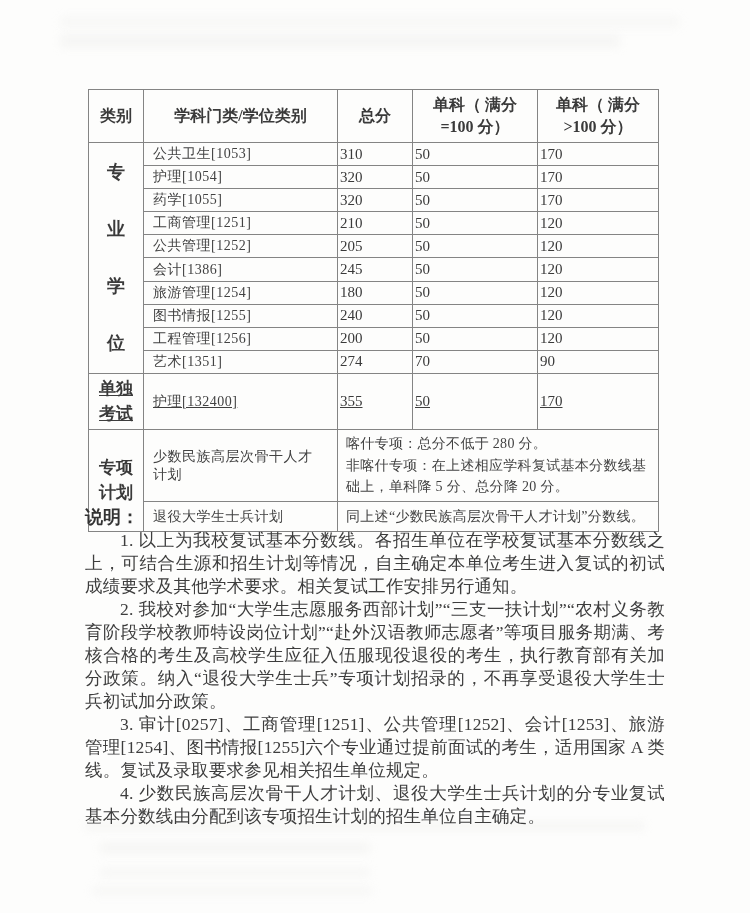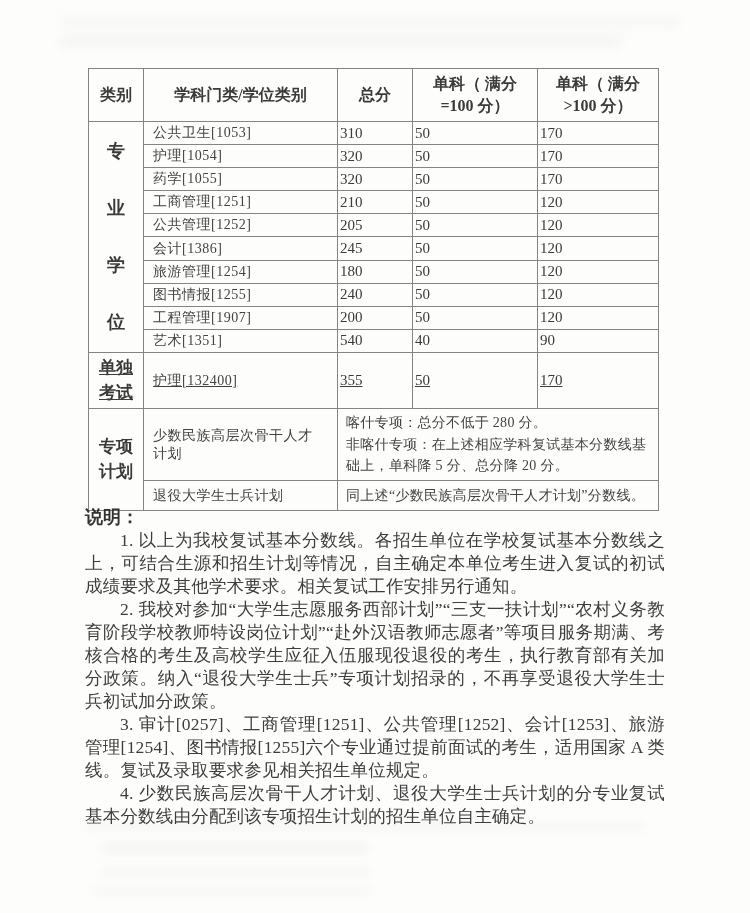--- a/index.html
+++ b/index.html
@@ -15,21 +15,21 @@
   
   .ghost { position: absolute; background: #eeeeec; filter: blur(4px); opacity: .55; border-radius: 3px; }
   .ghost-top1 { left: 60px; top: 16px;  width: 620px; height: 12px; opacity: .35; }
   .ghost-top2 { left: 60px; top: 34px;  width: 560px; height: 14px; opacity: .45; }
   .ghost-b1 { left: 85px; top: 822px; width: 560px; height: 8px;  opacity: .5; }
   .ghost-b2 { left: 100px; top: 842px; width: 270px; height: 12px; opacity: .45; }
   .ghost-b3 { left: 100px; top: 868px; width: 270px; height: 9px;  opacity: .4; }
   .ghost-b4 { left: 92px;  top: 886px; width: 280px; height: 10px; opacity: .35; }
 
   table.score-table {
-    position: absolute; left: 88px; top: 68px;
+    position: absolute; left: 88px; top: 89px;
     width: 570px;
     border-collapse: collapse;
     table-layout: fixed;
   }
   .score-table col.c-cat  { width: 55px; }
   .score-table col.c-name { width: 194px; }
   .score-table col.c-tot  { width: 75px; }
   .score-table col.c-s1   { width: 125px; }
   .score-table col.c-s2   { width: 121px; }
 
@@ -152,29 +152,29 @@
     <td class="num-cell">50</td>
     <td class="num-cell">120</td>
   </tr>
   <tr class="data-row">
     <td class="name-cell">图书情报[1255]</td>
     <td class="num-cell">240</td>
     <td class="num-cell">50</td>
     <td class="num-cell">120</td>
   </tr>
   <tr class="data-row">
-    <td class="name-cell">工程管理[1907]</td>
+    <td class="name-cell">工程管理[1256]</td>
     <td class="num-cell">200</td>
     <td class="num-cell">50</td>
     <td class="num-cell">120</td>
   </tr>
   <tr class="data-row">
     <td class="name-cell">艺术[1351]</td>
-    <td class="num-cell">540</td>
-    <td class="num-cell">40</td>
+    <td class="num-cell">274</td>
+    <td class="num-cell">70</td>
     <td class="num-cell">90</td>
   </tr>
 
   <tr class="separate-row">
     <td class="cat-cell cat-two-line">单独
 考试</td>
     <td class="name-cell">护理[132400]</td>
     <td class="num-cell">355</td>
     <td class="num-cell">50</td>
     <td class="num-cell">170</td>

